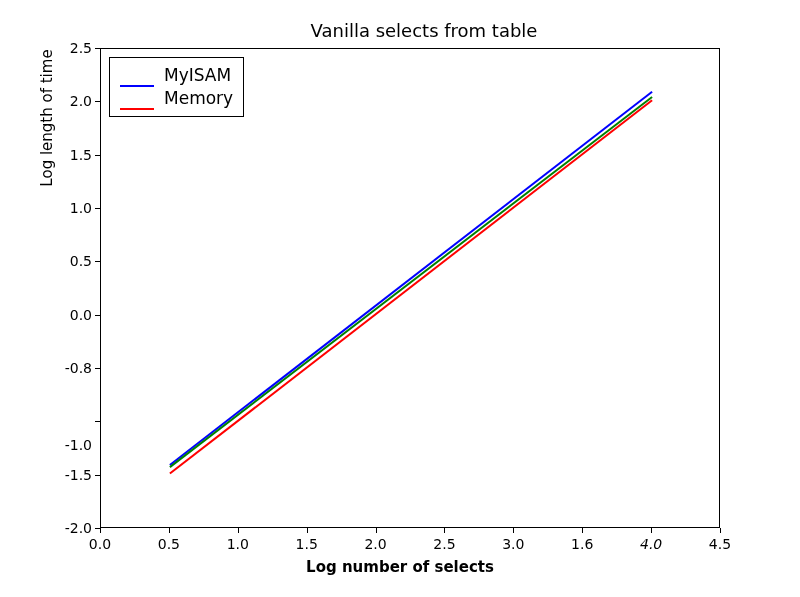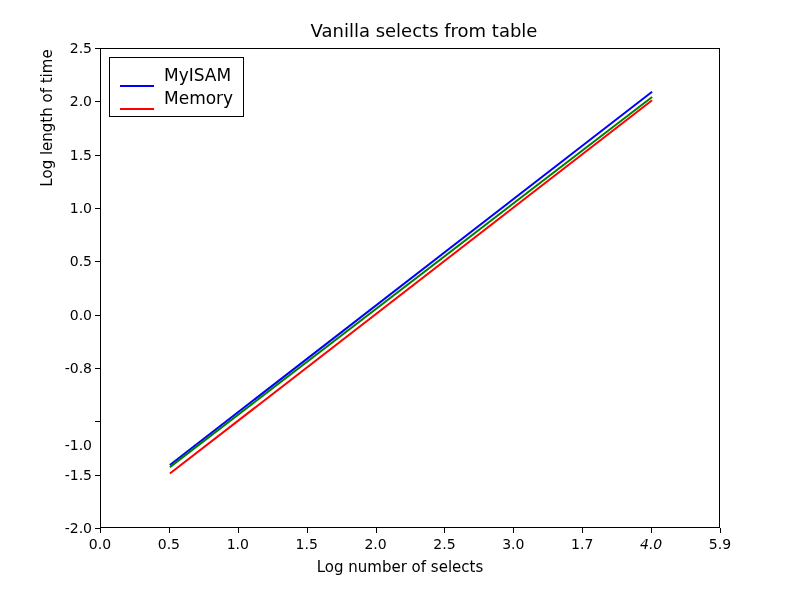--- a/index.html
+++ b/index.html
@@ -26,20 +26,21 @@
     position: absolute;
     width: 100%;
     text-align: center;
     font-size: 18px;
   }
   .xlabel {
     position: absolute;
     width: 100%;
     text-align: center;
     font-size: 15px;
+    font-weight: bold;
   }
   .ylabel {
     position: absolute;
     transform: rotate(-90deg);
     transform-origin: left top;
     font-size: 15px;
     text-align: center;
   }
   .tick-label {
     position: absolute;
@@ -110,25 +111,25 @@
     <div class="tick-label x" style="left: 237.778px; top: 536px;">1.0</div>
     <div class="tick-mark" style="left: 306.667px; top: 528px; width: 1px; height: 5px;"></div>
     <div class="tick-label x" style="left: 306.667px; top: 536px;">1.5</div>
     <div class="tick-mark" style="left: 375.556px; top: 528px; width: 1px; height: 5px;"></div>
     <div class="tick-label x" style="left: 375.556px; top: 536px;">2.0</div>
     <div class="tick-mark" style="left: 444.444px; top: 528px; width: 1px; height: 5px;"></div>
     <div class="tick-label x" style="left: 444.444px; top: 536px;">2.5</div>
     <div class="tick-mark" style="left: 513.333px; top: 528px; width: 1px; height: 5px;"></div>
     <div class="tick-label x" style="left: 513.333px; top: 536px;">3.0</div>
     <div class="tick-mark" style="left: 582.222px; top: 528px; width: 1px; height: 5px;"></div>
-    <div class="tick-label x" style="left: 582.222px; top: 536px;">1.7</div>
+    <div class="tick-label x" style="left: 582.222px; top: 536px;">1.6</div>
     <div class="tick-mark" style="left: 651.111px; top: 528px; width: 1px; height: 5px;"></div>
     <div class="tick-label x" style="left: 651.111px; top: 536px; font-style: italic;">4.0</div>
     <div class="tick-mark" style="left: 720px; top: 528px; width: 1px; height: 5px;"></div>
-    <div class="tick-label x" style="left: 720px; top: 536px;">5.9</div>
+    <div class="tick-label x" style="left: 720px; top: 536px;">4.5</div>
     <div class="tick-mark" style="left: 95px; top: 528px; width: 5px; height: 1px;"></div>
     <div class="tick-label y" style="left: 56px; top: 528px; width: 36px;">-2.0</div>
     <div class="tick-mark" style="left: 95px; top: 474.667px; width: 5px; height: 1px;"></div>
     <div class="tick-label y" style="left: 56px; top: 474.667px; width: 36px;">-1.5</div>
     <div class="tick-mark" style="left: 95px; top: 421.333px; width: 5px; height: 1px;"></div>
     <div class="tick-label y" style="left: 56px; top: 445px; width: 36px;">-1.0</div>
     <div class="tick-mark" style="left: 95px; top: 368px; width: 5px; height: 1px;"></div>
     <div class="tick-label y" style="left: 56px; top: 368px; width: 36px;">-0.8</div>
     <div class="tick-mark" style="left: 95px; top: 314.667px; width: 5px; height: 1px;"></div>
     <div class="tick-label y" style="left: 56px; top: 314.667px; width: 36px;">0.0</div>

